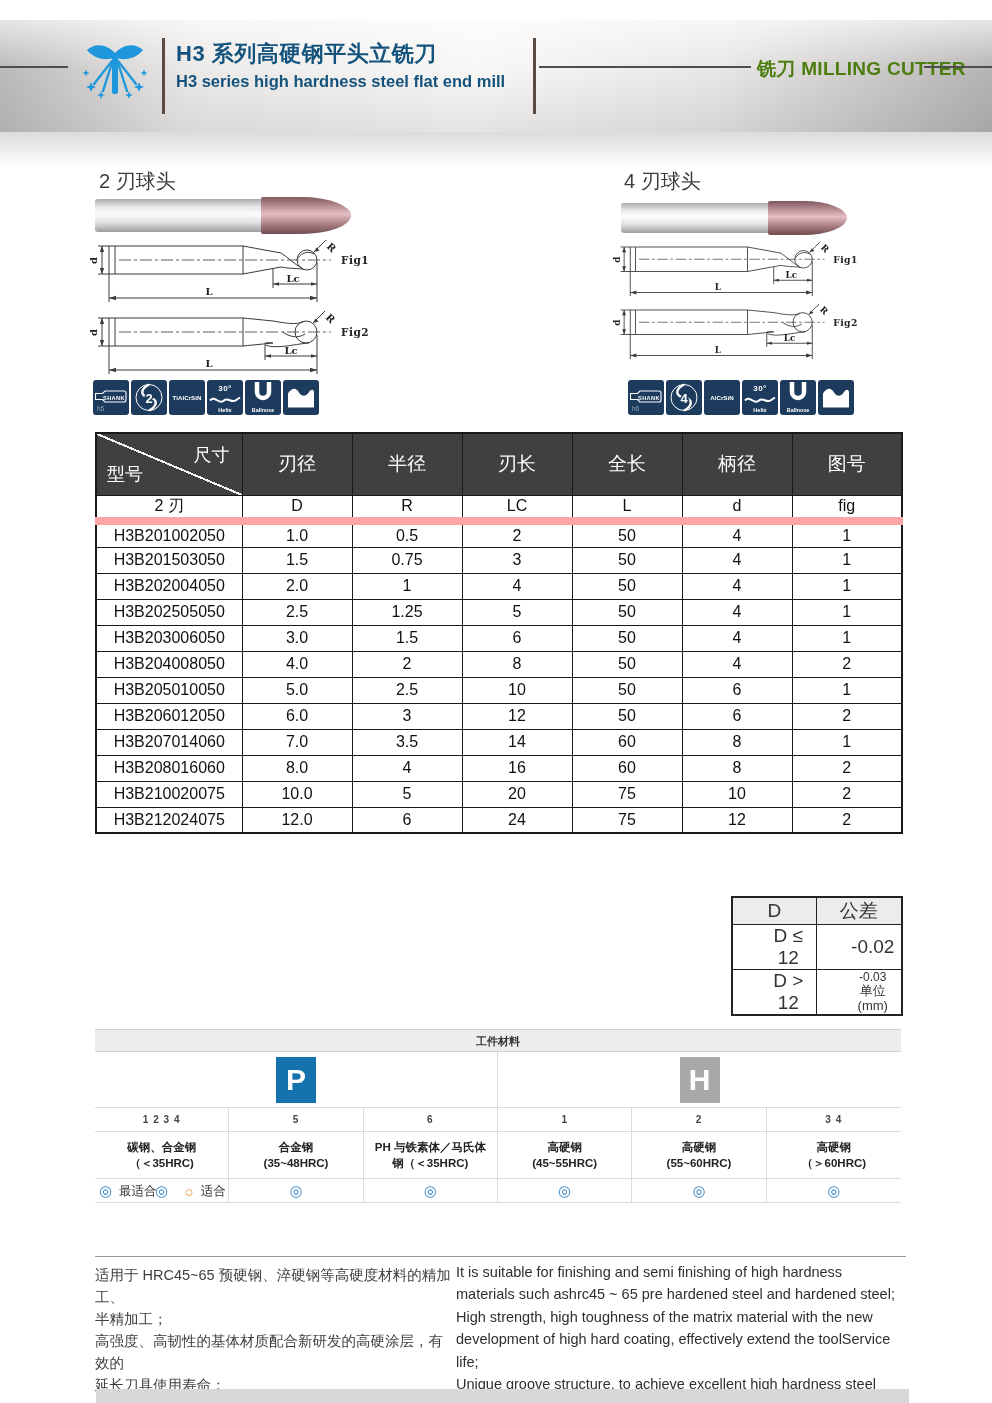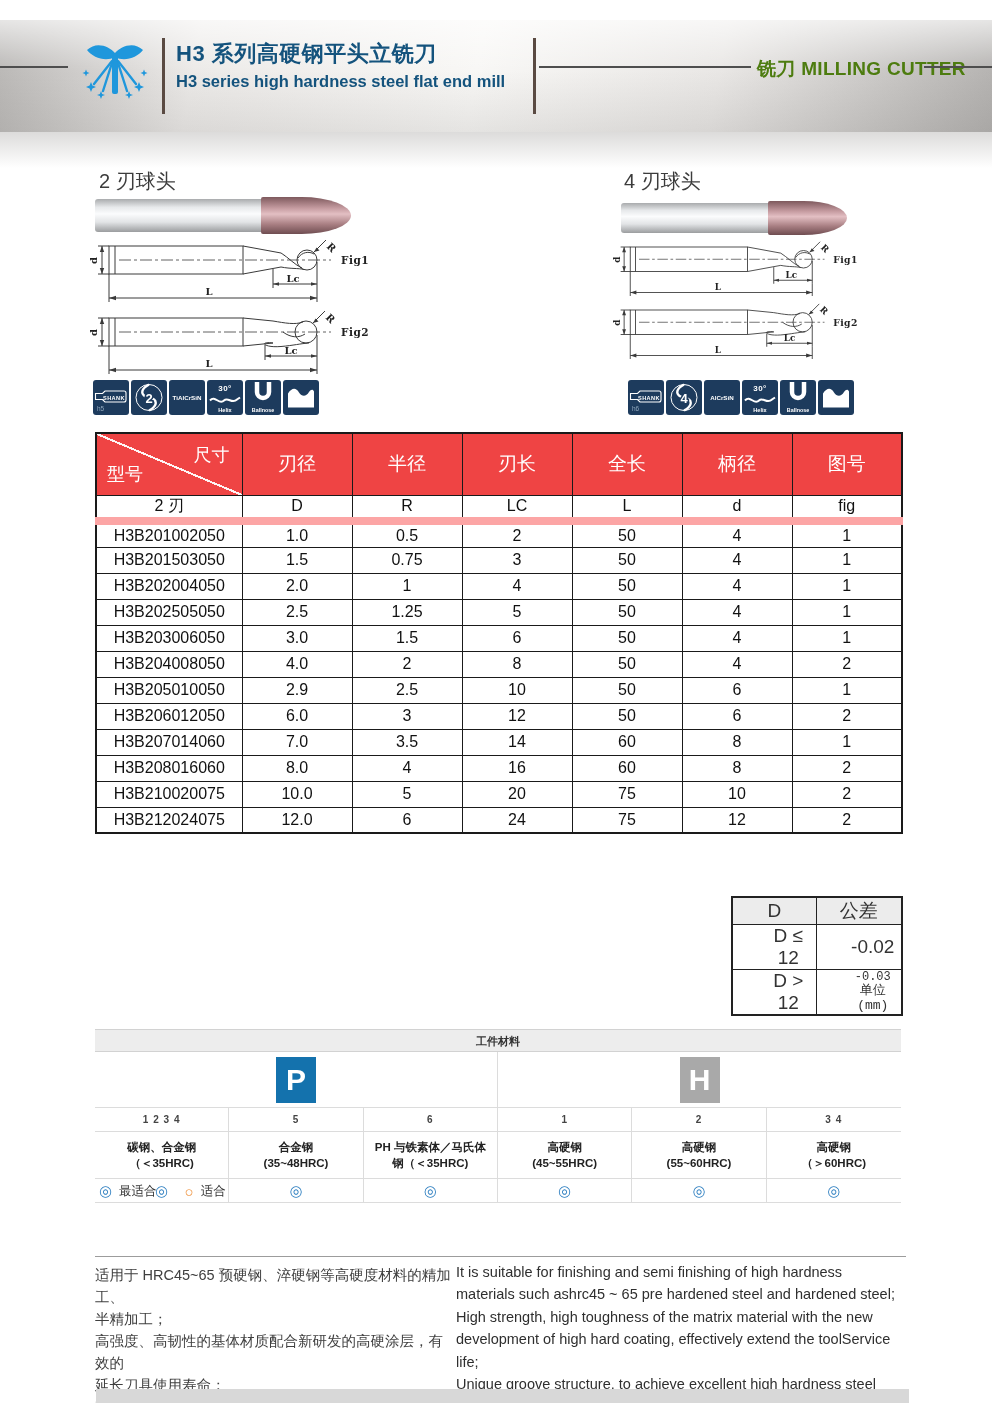--- a/index.html
+++ b/index.html
@@ -49,36 +49,36 @@
   
   .badge-row { position:absolute; top:380px; display:flex; gap:2px; }
   .badge-row.bleft { left:93px; } .badge-row.bright { left:628px; }
   .badge { width:36px; height:35px; background:#1d3b5d; border-radius:3px; }
   .badge svg { width:36px; height:35px; display:block; }
 
   
   .spec-wrap { position:absolute; left:95px; top:432px; }
   table.spec { border-collapse:collapse; table-layout:fixed; width:806px; border:2px solid #1a1a1a; }
   table.spec th, table.spec td { border:1px solid #1a1a1a; text-align:center; vertical-align:middle; }
-  table.spec thead th { background:#ef4444; color:#fff; font-size:19px; font-weight:normal; height:62px; }
+  table.spec thead th { background:#404040; color:#fff; font-size:19px; font-weight:normal; height:62px; }
   .corner-cell { position:relative; }
   .corner-cell .diag { position:absolute; inset:0;
     background:linear-gradient(to top right, transparent calc(50% - 1px), rgba(255,255,255,.95) calc(50% - 1px), rgba(255,255,255,.95) calc(50% + 1px), transparent calc(50% + 1px)); }
   .corner-tr { position:absolute; top:9px; right:12px; font-size:18px; }
   .corner-bl { position:absolute; bottom:9px; left:10px; font-size:18px; }
   tr.subheader td { height:26px; font-size:17px; color:#111; background:#fff; border-bottom:8px solid #fca5a5; }
   table.spec tbody td { height:26px; font-size:16px; color:#111; background:#fff; }
 
   
   .tol-wrap { position:absolute; left:731px; top:896px; }
   table.tol { border-collapse:collapse; table-layout:fixed; width:170px; border:2px solid #222; }
   table.tol th, table.tol td { border:1px solid #222; text-align:center; color:#333; background:#fff; }
   table.tol th { background:#ececec; font-size:19px; font-weight:normal; height:26px; }
   table.tol td { font-size:19px; height:26px;padding-left:28px; }
-  td.tol-note { height:34px; line-height:1.1;font-family:Liberation Mono, monospace; }
+  td.tol-note { height:34px; line-height:1.1; }
   .tol-small { font-size:12px; } .tol-unit { font-size:13px; }
 
   
   .materials { position:absolute; left:95px; top:1029px; width:806px; }
   .mat-title { height:23px; line-height:23px; background:#ededed; border-top:1px solid #d2d2d2; border-bottom:1px solid #d2d2d2;
     text-align:center; font-size:11px; font-weight:bold; color:#333; }
   .mat-ph { display:grid; grid-template-columns:1fr 1fr; height:56px; border-bottom:1px solid #dcdcdc; }
   .mat-half { display:flex; align-items:center; justify-content:center; }
   .mat-half.first { border-right:1px solid #dcdcdc; }
   .ph-box { width:40px; height:46px; display:flex; align-items:center; justify-content:center;
@@ -458,21 +458,21 @@
             <td>H3B204008050</td>
             <td>4.0</td>
             <td>2</td>
             <td>8</td>
             <td>50</td>
             <td>4</td>
             <td>2</td>
           </tr>
           <tr>
             <td>H3B205010050</td>
-            <td>2.9</td>
+            <td>5.0</td>
             <td>2.5</td>
             <td>10</td>
             <td>50</td>
             <td>6</td>
             <td>1</td>
           </tr>
           <tr>
             <td>H3B206012050</td>
             <td>6.0</td>
             <td>3</td>

